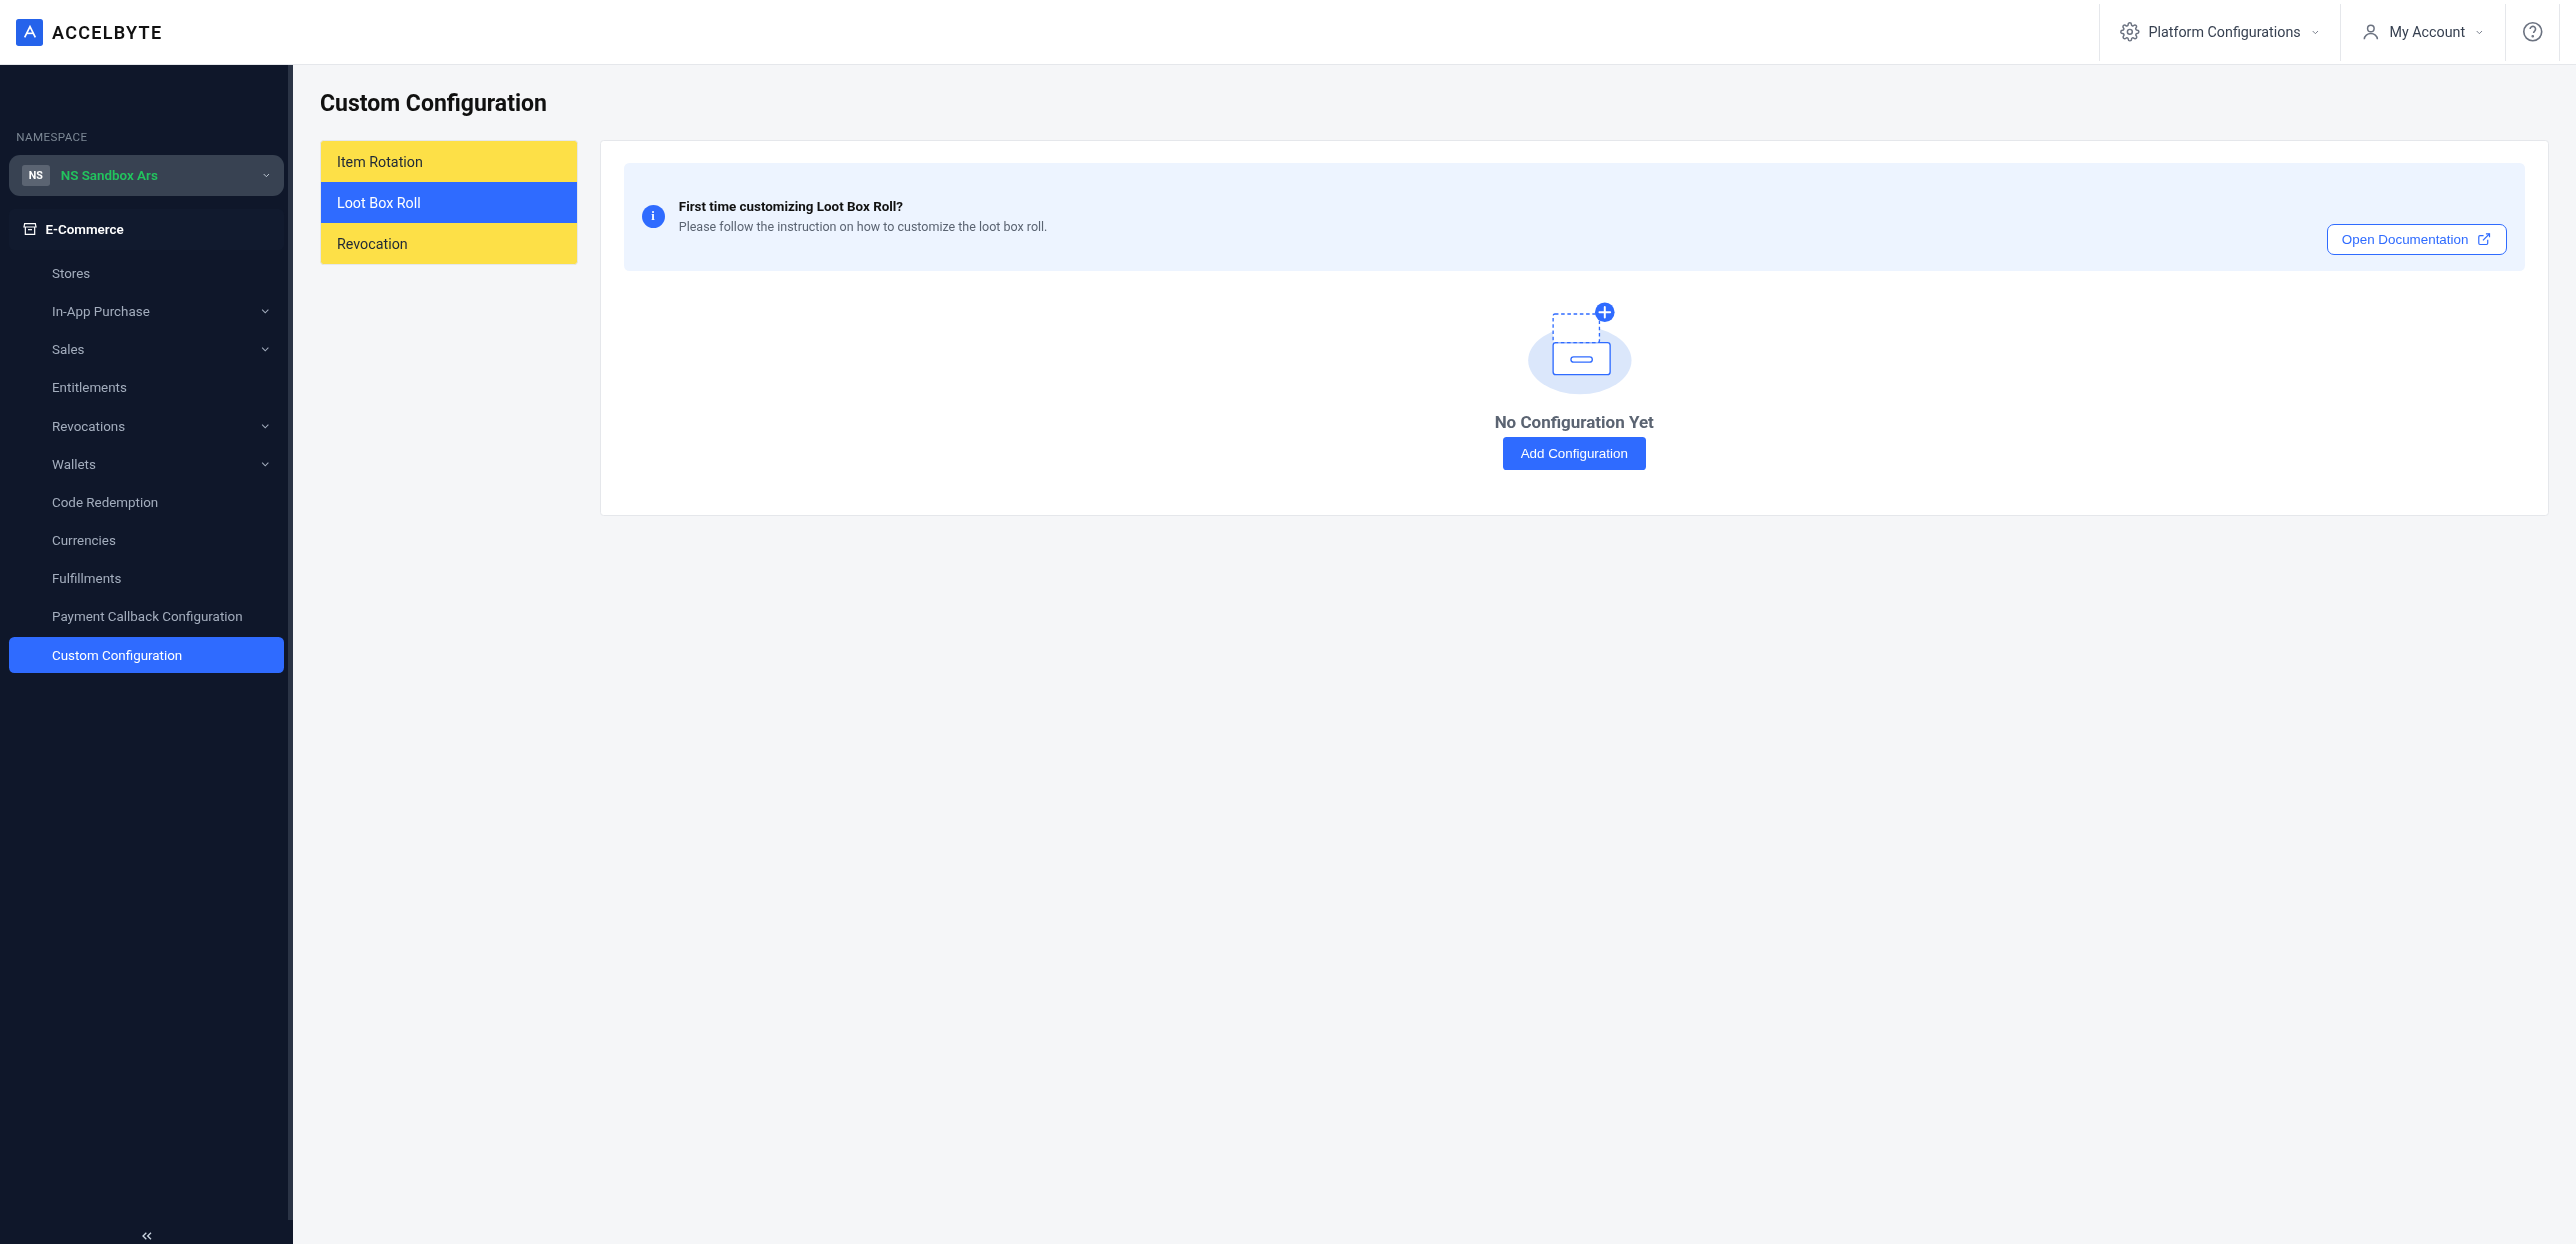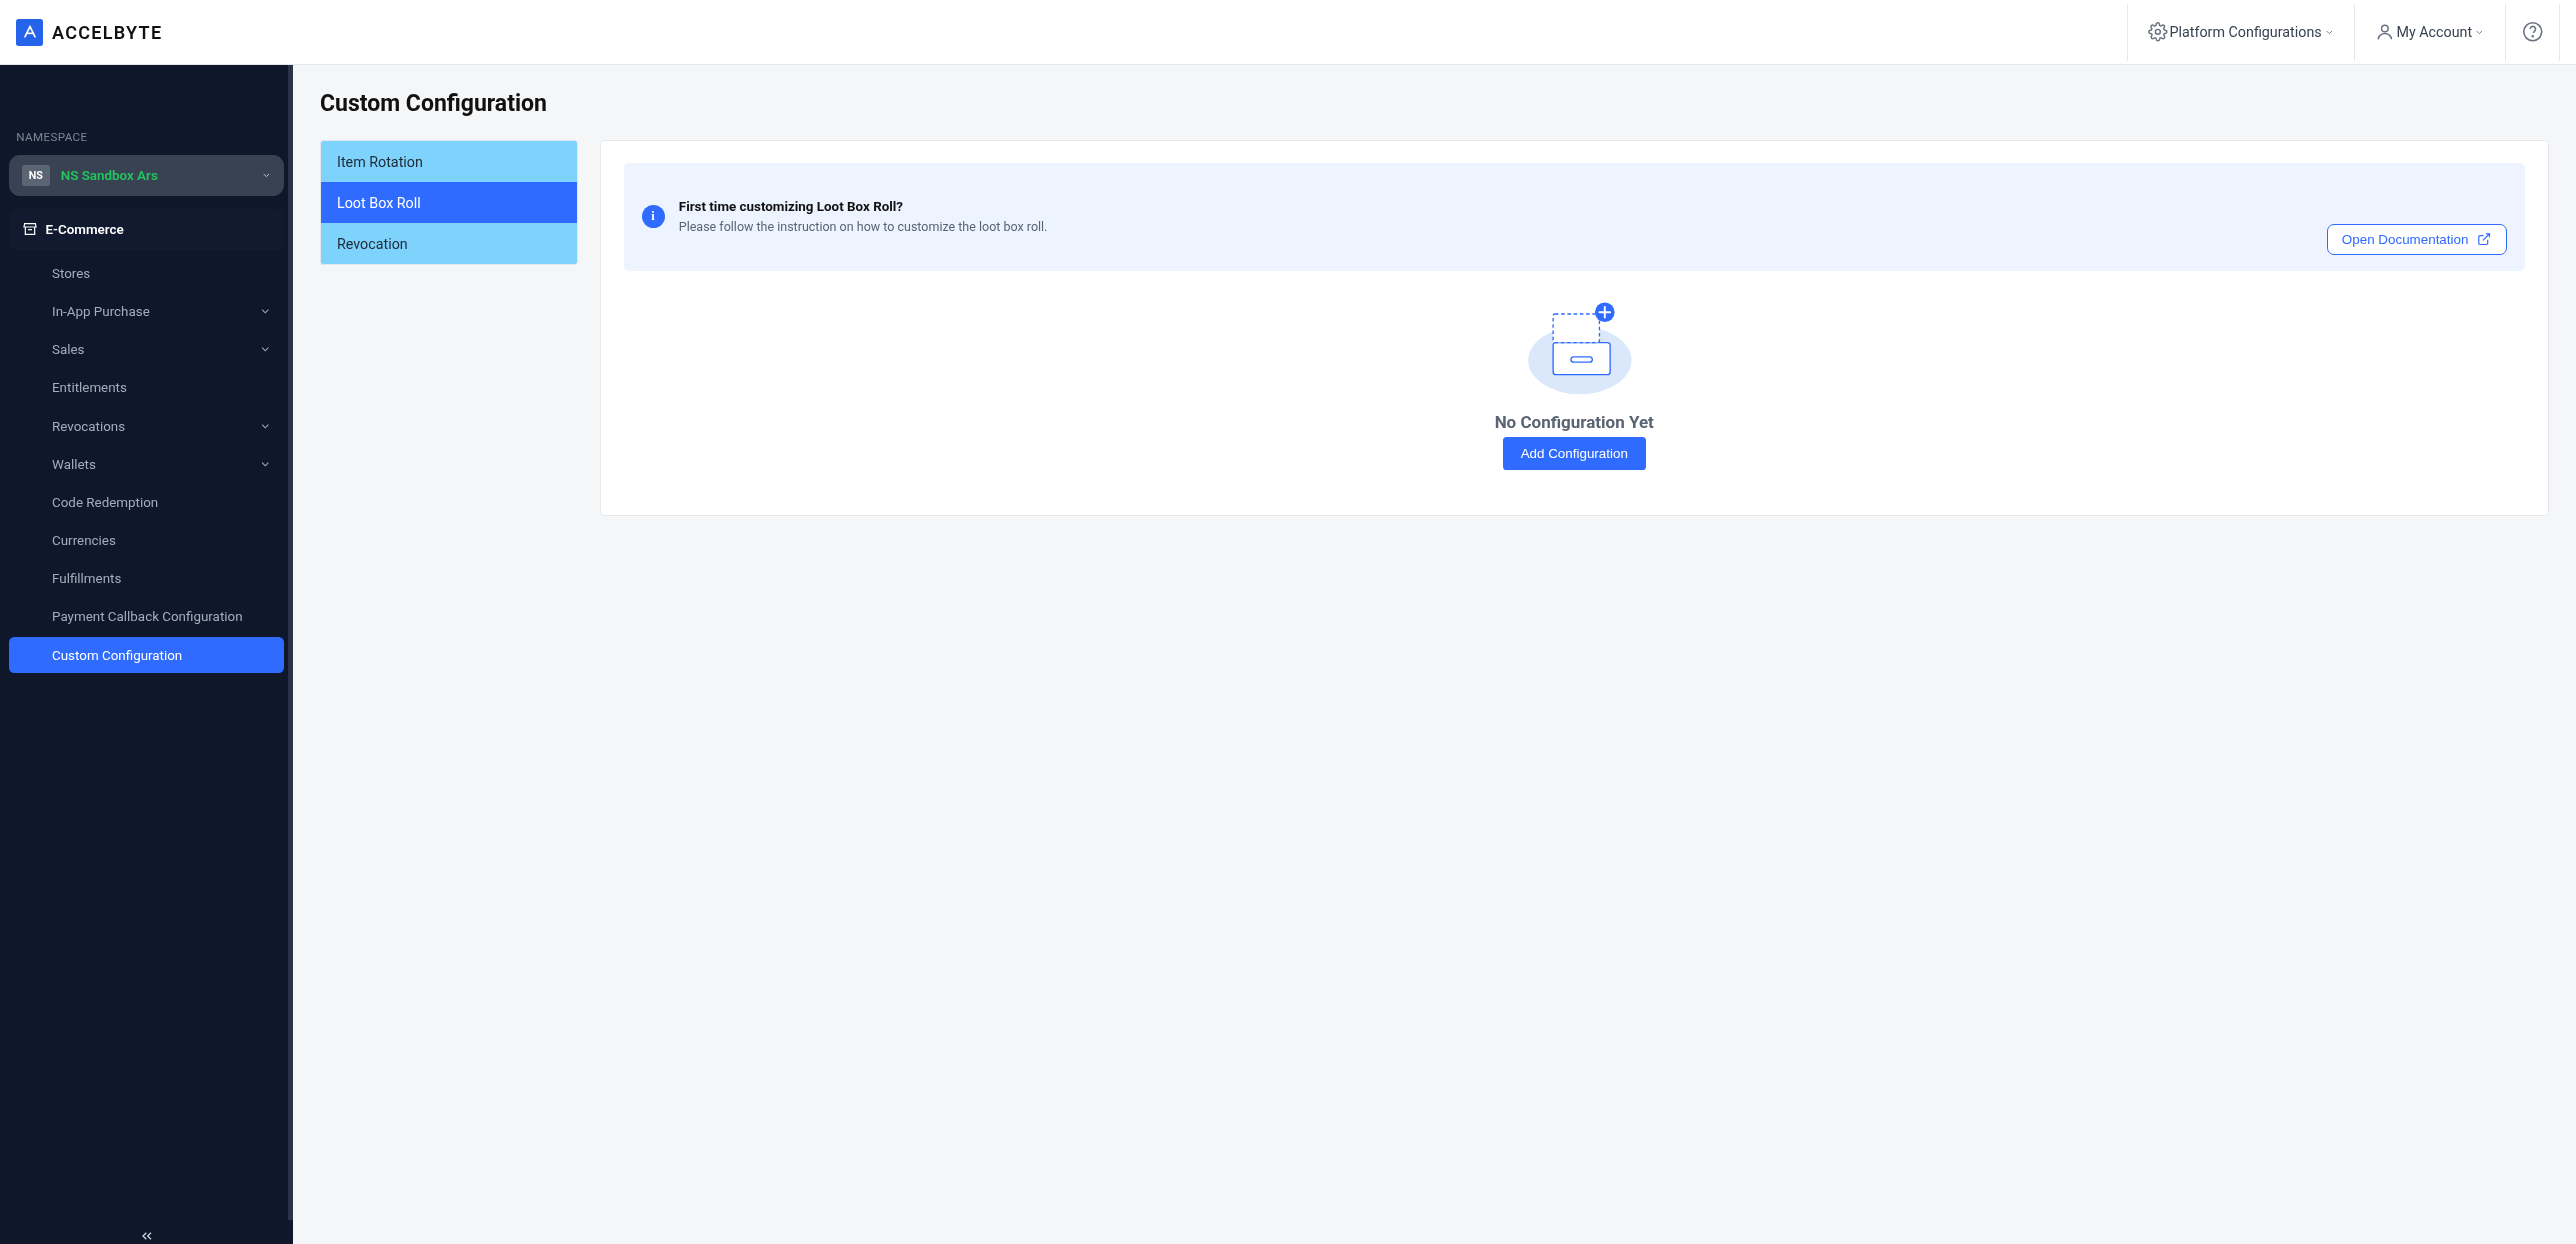--- a/index.html
+++ b/index.html
@@ -4,21 +4,21 @@
   <style>
     * { margin: 0; padding: 0; box-sizing: border-box; }
     body { font-family: -apple-system, BlinkMacSystemFont, 'Segoe UI', Roboto, Helvetica, Arial, sans-serif; background: #fff; color: #1a1a1a; }
 
     
     .header { display: flex; align-items: center; height: 65px; border-bottom: 0.9px solid #e5e7eb; padding: 0 16px; }
     .logo-block { display: flex; align-items: center; gap: 9px; }
     .logo-mark { width: 27px; height: 27px; background: #2563eb; border-radius: 2.7px; display: flex; align-items: center; justify-content: center; color: #fff; font-weight: 700; font-size: 13.4px; }
     .logo-text { font-size: 18px; font-weight: 600; letter-spacing: 1.3px; color: #111; }
     .header-spacer { flex: 1; }
-    .header-item { display: flex; align-items: center; gap: 2px; padding: 0 19.7px; height: 57px; border-left: 0.9px solid #e5e7eb; cursor: pointer; color: #374151; font-size: 14.3px; }
+    .header-item { display: flex; align-items: center; gap: 9px; padding: 0 19.7px; height: 57px; border-left: 0.9px solid #e5e7eb; cursor: pointer; color: #374151; font-size: 14.3px; }
     .header-item:last-child { border-right: 0.9px solid #e5e7eb; }
     .help-item { padding: 0 16px; }
 
     
     .layout { display: flex; height: calc(100vh - 57px); min-height: 627px; }
 
     
     .sidebar { width: 293px; background: #0f172a; color: #cbd5e1; display: flex; flex-direction: column; position: relative; }
     .sidebar-inner { padding: 24px 9px 45px 9px; overflow-y: auto; flex: 1; margin-top: 32px; }
     .ns-label { color: #7b8794; font-size: 11.6px; letter-spacing: 0.4px; padding: 9px 7.2px 10.7px 7.2px; }
@@ -35,21 +35,21 @@
     .sidebar-collapse { position: absolute; bottom: 0; left: 0; right: 0; height: 32px; display: flex; align-items: center; justify-content: center; color: #cbd5e1; cursor: pointer; background: #0f172a; }
 
     .sidebar-scroll-edge { position: absolute; right: 0; top: 0; bottom: 32px; width: 5.4px; background: #2b3446; }
 
     
     .main { flex: 1; background: #f5f6f8; padding: 25px 27px; overflow: auto; }
     .page-title { font-size: 23px; font-weight: 700; color: #111; margin-bottom: 23px; }
 
     .main-cols { display: flex; gap: 21.5px; align-items: flex-start; }
 
-    .tab-card { width: 258px; background: #7dd3fc; border-radius: 3.6px; border: 0.9px solid #e5e7eb; overflow: hidden; }
+    .tab-card { width: 258px; background: #fde047; border-radius: 3.6px; border: 0.9px solid #e5e7eb; overflow: hidden; }
     .tab-item { padding: 12.5px 16px; font-size: 14.3px; color: #1f2937; cursor: pointer; }
     .tab-item.active { background: #2f6bff; color: #fff; }
 
     .content-card { flex: 1; background: #fff; border-radius: 3.6px; border: 0.9px solid #e5e7eb; }
     .content-header { padding: 19.7px 23px; border-bottom: 0.9px solid #e5e7eb; }
     .content-title { font-size: 18px; font-weight: 700; }
 
     .info-banner { margin: 21.5px 23px 0 23px; background: #edf4ff; border-radius: 5.4px; padding: 16px 18px; display: flex; align-items: center; gap: 14.3px; }
     .info-icon { width: 23px; height: 23px; border-radius: 50%; background: #2f6bff; color: #fff; display: flex; align-items: center; justify-content: center; flex: 0 0 auto; font-style: normal; font-family: Georgia, serif; font-weight: 700; font-size: 12.5px; }
     .info-text { flex: 1; }

